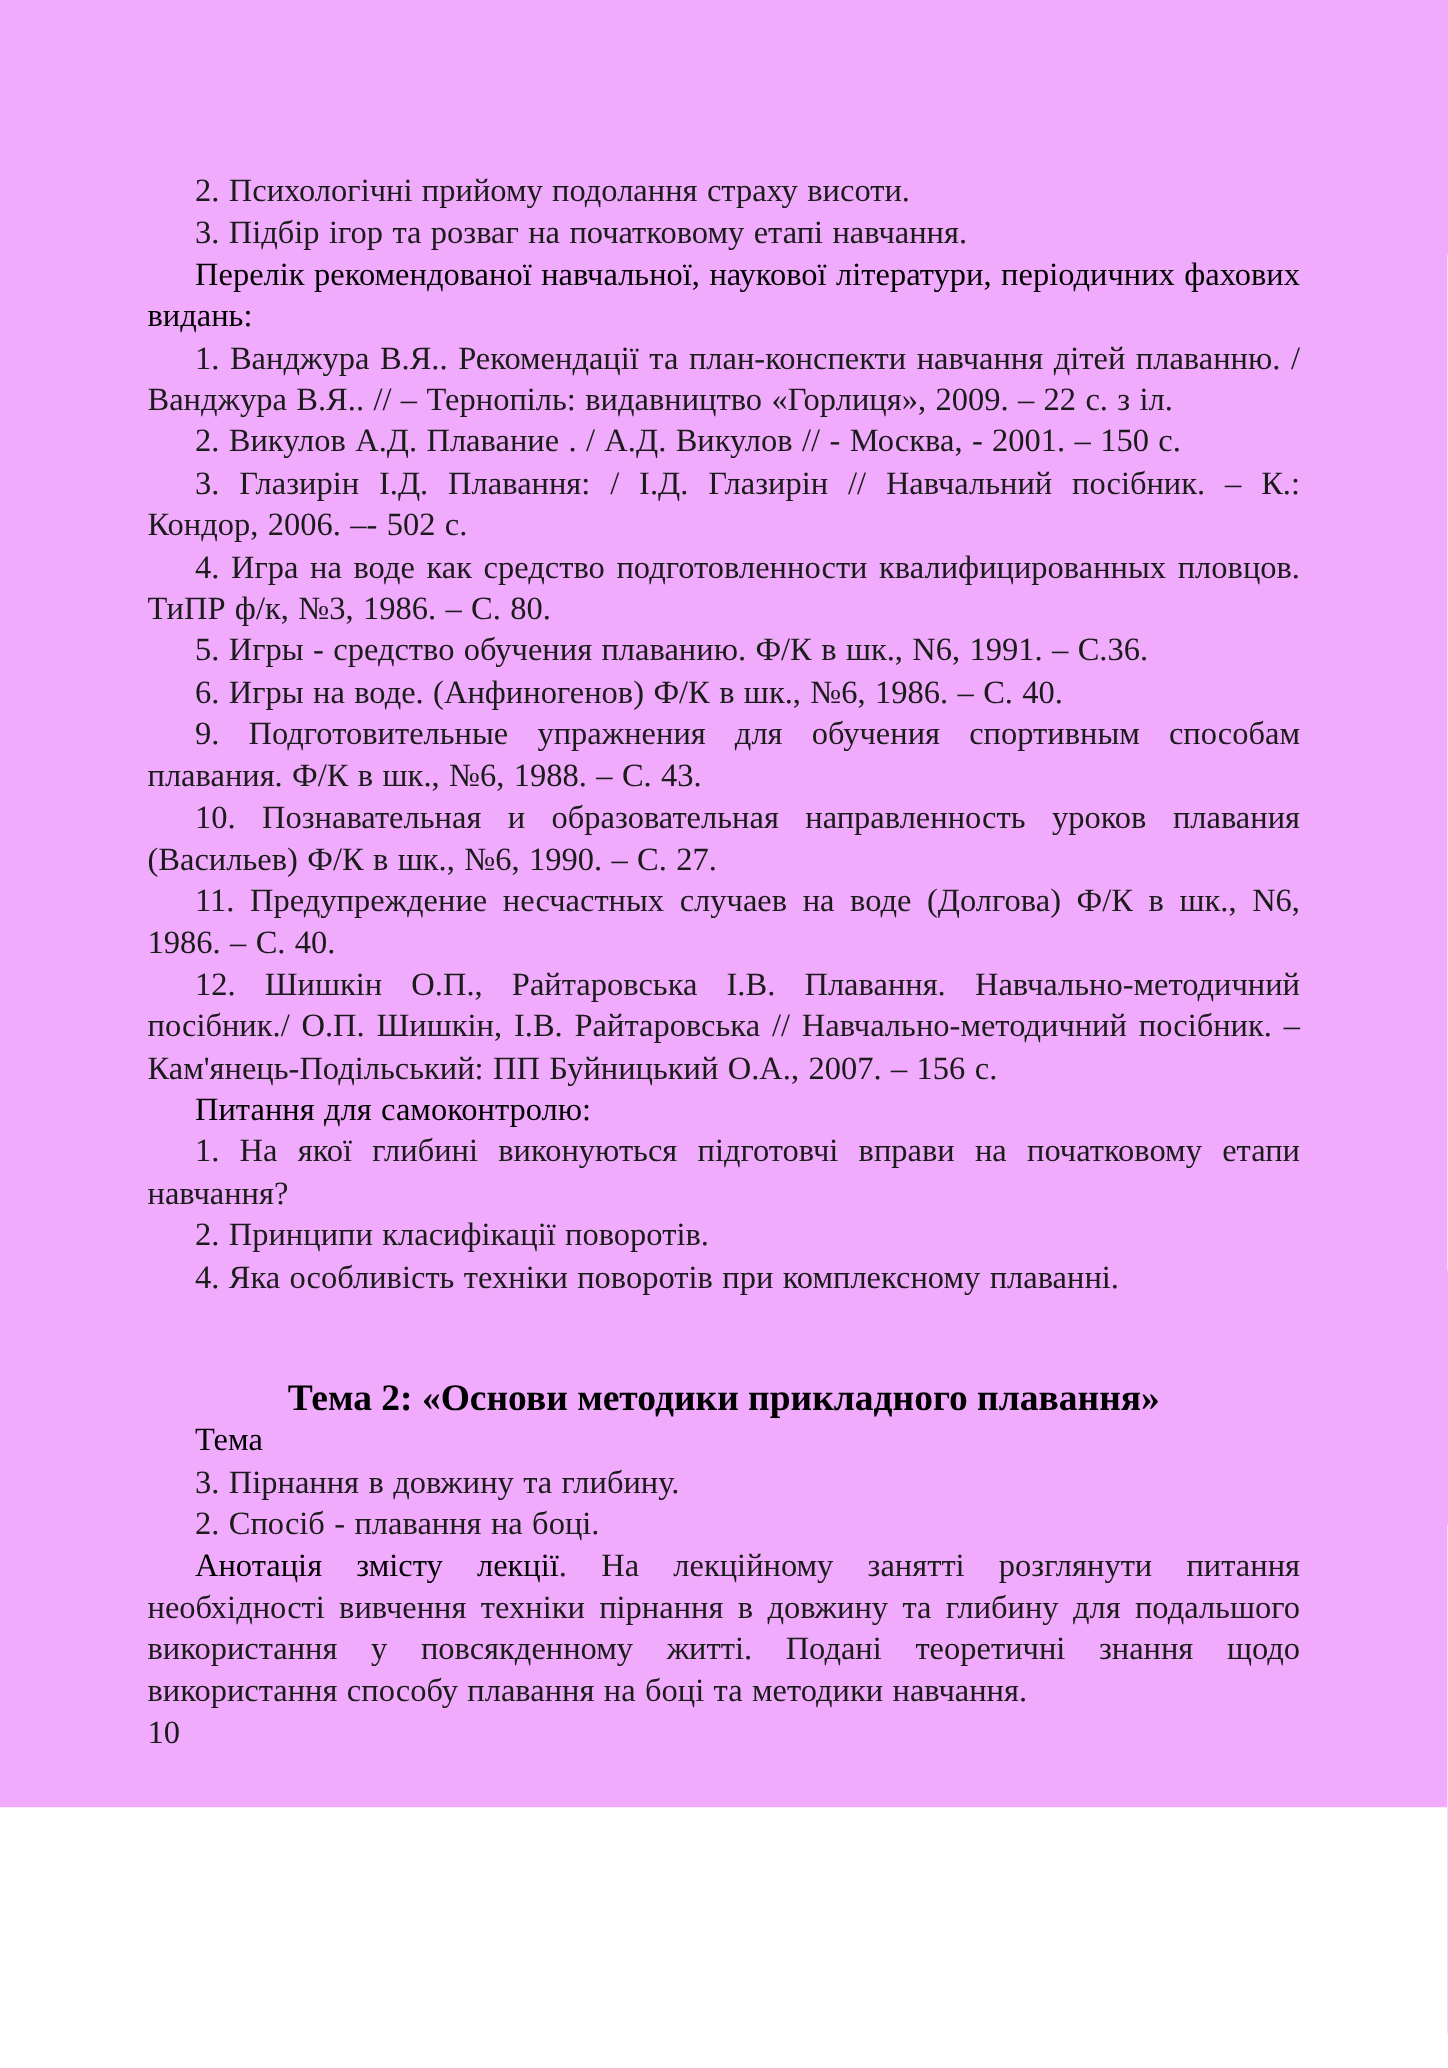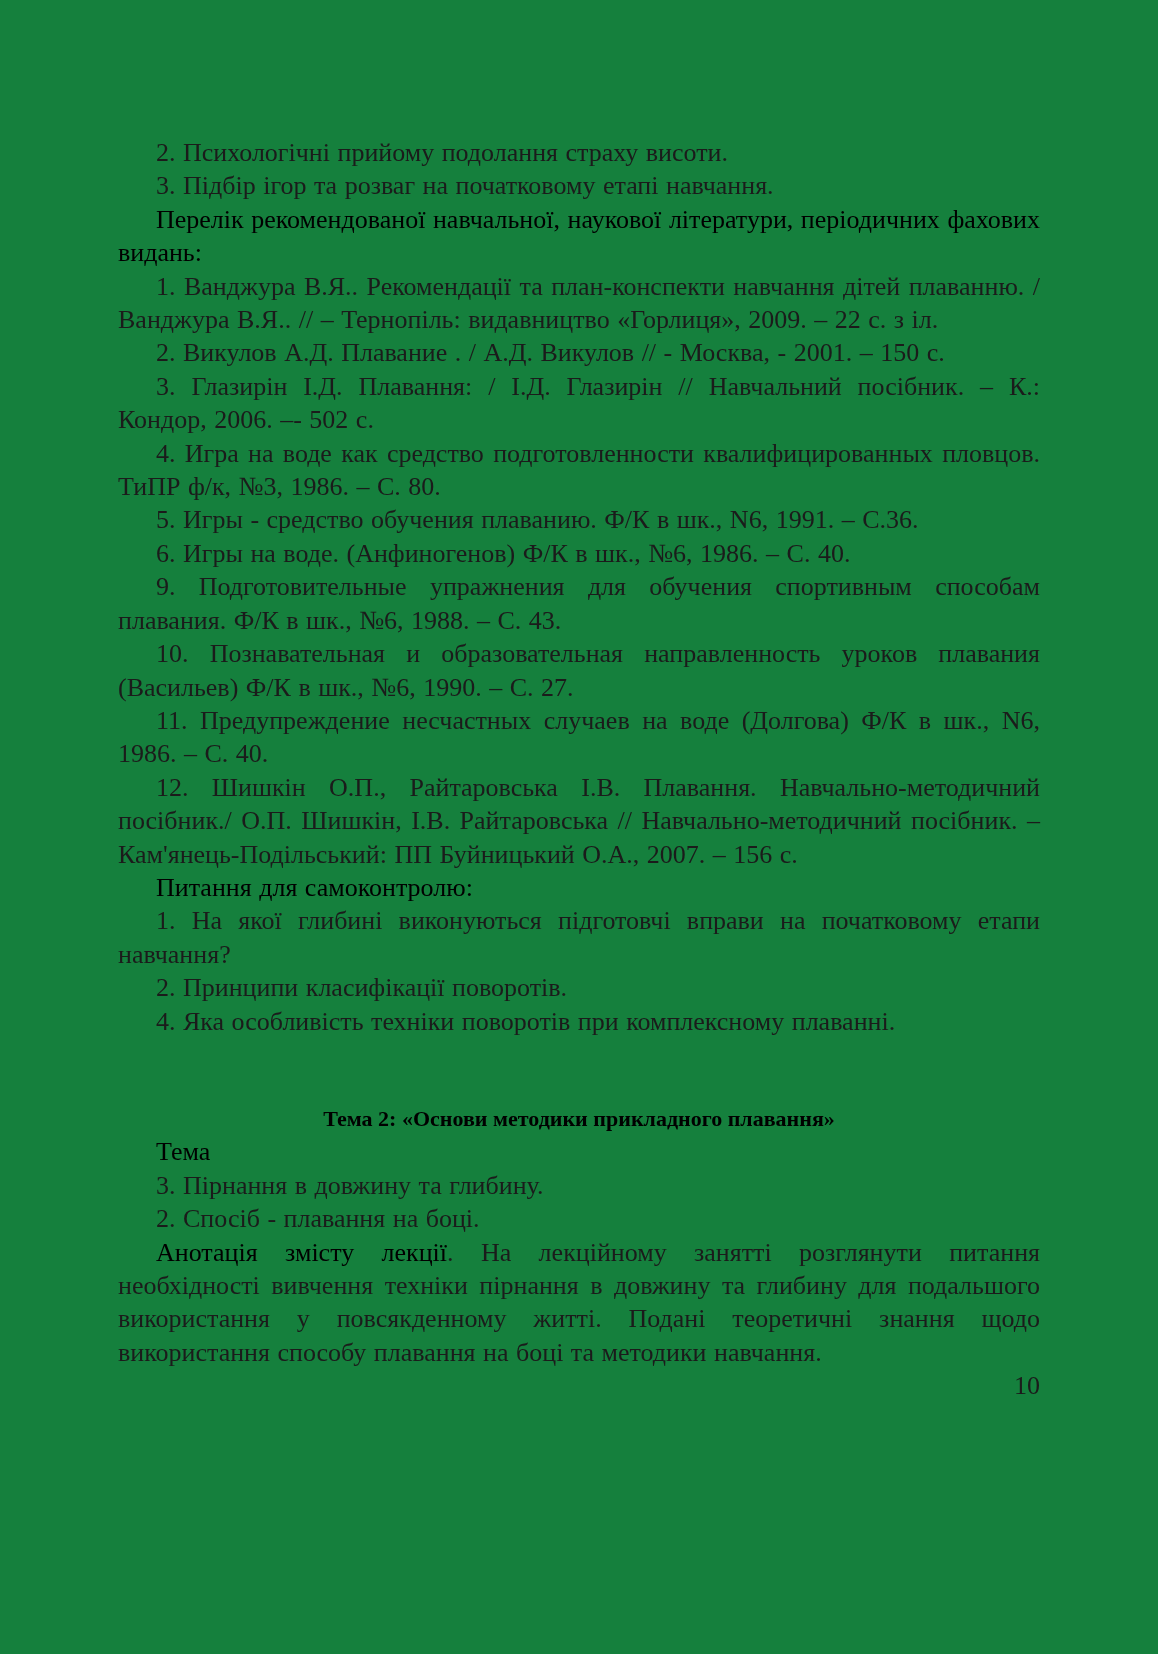--- a/index.html
+++ b/index.html
@@ -3,53 +3,53 @@
 <meta charset="utf-8">
 <style>
   html, body {
     margin: 0;
     padding: 0;
     background: #ffffff;
   }
   .page {
     position: relative;
     width: 1158px;
-    height: 1654px;
+    height: 1446px;
     margin: 0 auto;
-    background: #15803d;
+    background: #f0abfc;
     box-sizing: border-box;
     padding: 136px 118px 0 118px;
     font-family: "Liberation Serif", "DejaVu Serif", serif;
     font-size: 26px;
     line-height: 33.4px;
     color: #1b1b1b;
     overflow: hidden;
   }
   .para {
     margin: 0;
     text-align: justify;
     text-indent: 38px;
     word-spacing: 1px;
   }
   .bold {
     font-weight: normal;
     color: #000000;
   }
   .topic-heading {
     margin: 64px 0 0 0;
-    font-size: 22px;
+    font-size: 30px;
     font-weight: bold;
     color: #000000;
     text-align: center;
     text-indent: 0;
     line-height: 33.4px;
   }
   .page-number {
     margin-top: 0;
-    text-align: right;
+    text-align: left;
     text-indent: 0;
   }
 </style>
 </head>
 <body>
 
 <div class="page">
 
   <p class="para">2. Психологічні прийому подолання страху висоти.</p>
   <p class="para">3. Підбір ігор та розваг на початковому етапі навчання.</p>

